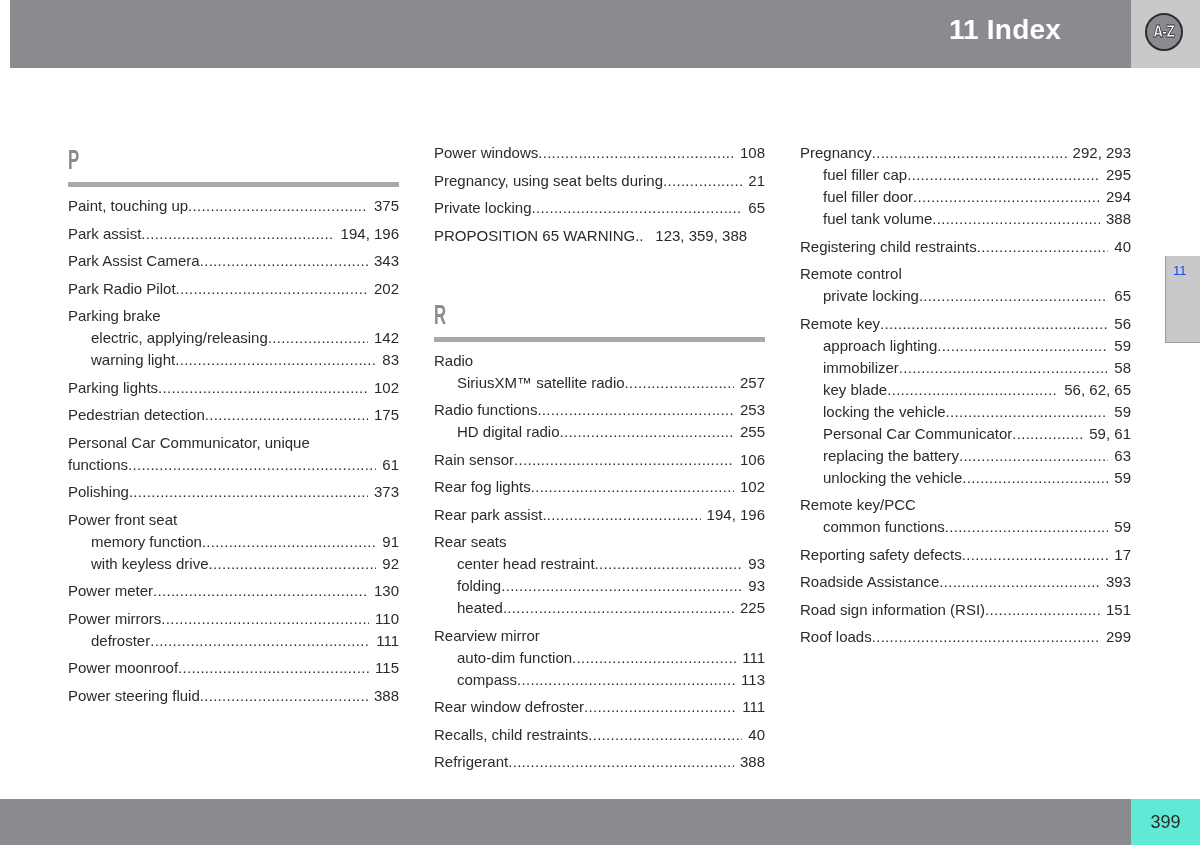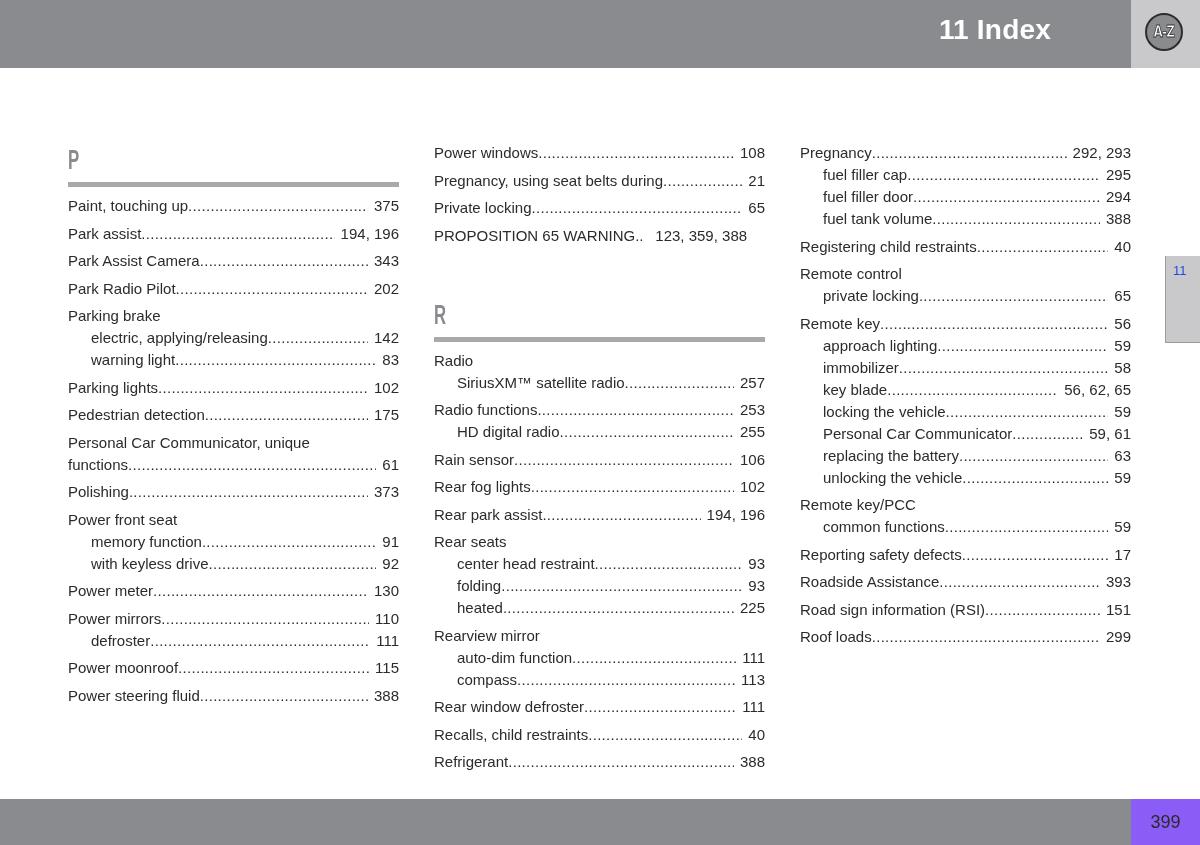--- a/index.html
+++ b/index.html
@@ -3,21 +3,21 @@
 <meta charset="utf-8">
 <style>
   html, body { margin: 0; padding: 0; }
   body {
     width: 1200px; height: 845px; position: relative; overflow: hidden;
     background: #ffffff;
     font-family: "Liberation Sans", sans-serif;
     color: #2b2b2b;
   }
   .header-bar {
-    position: absolute; left: 0; top: 0; width: 1131px; height: 68px;
+    position: absolute; left: 10px; top: 0; width: 1131px; height: 68px;
     background: #8a8b8f;
   }
   .header-title {
     position: absolute; right: 80px; top: 14px;
     color: #ffffff; font-weight: bold; font-size: 28px;
     font-family: "Liberation Sans", sans-serif;
     letter-spacing: 0.2px;
   }
   .header-badge {
     position: absolute; left: 1131px; top: 0; width: 76px; height: 68px;
@@ -36,21 +36,21 @@
     letter-spacing: -1px;
     transform: scaleX(0.8);
     display: inline-block;
   }
   .footer-bar {
     position: absolute; left: 0; top: 799px; width: 1131px; height: 46px;
     background: #8a8b8f;
   }
   .footer-page {
     position: absolute; left: 1131px; top: 799px; width: 69px; height: 46px;
-    background: #8b5cf6;
+    background: #5eead4;
     display: flex; align-items: center; justify-content: center;
     font-size: 18px; color: #2b2b2b;
   }
   .side-tab {
     position: absolute; left: 1165px; top: 256px; width: 35px; height: 87px;
     background: #c9c9cb; border-left: 1px solid #9a9a9a; border-bottom: 1px solid #9a9a9a;
     box-sizing: border-box;
   }
   .side-tab span {
     position: absolute; left: 7px; top: 7px; font-size: 13px; color: #1d4ed8;

